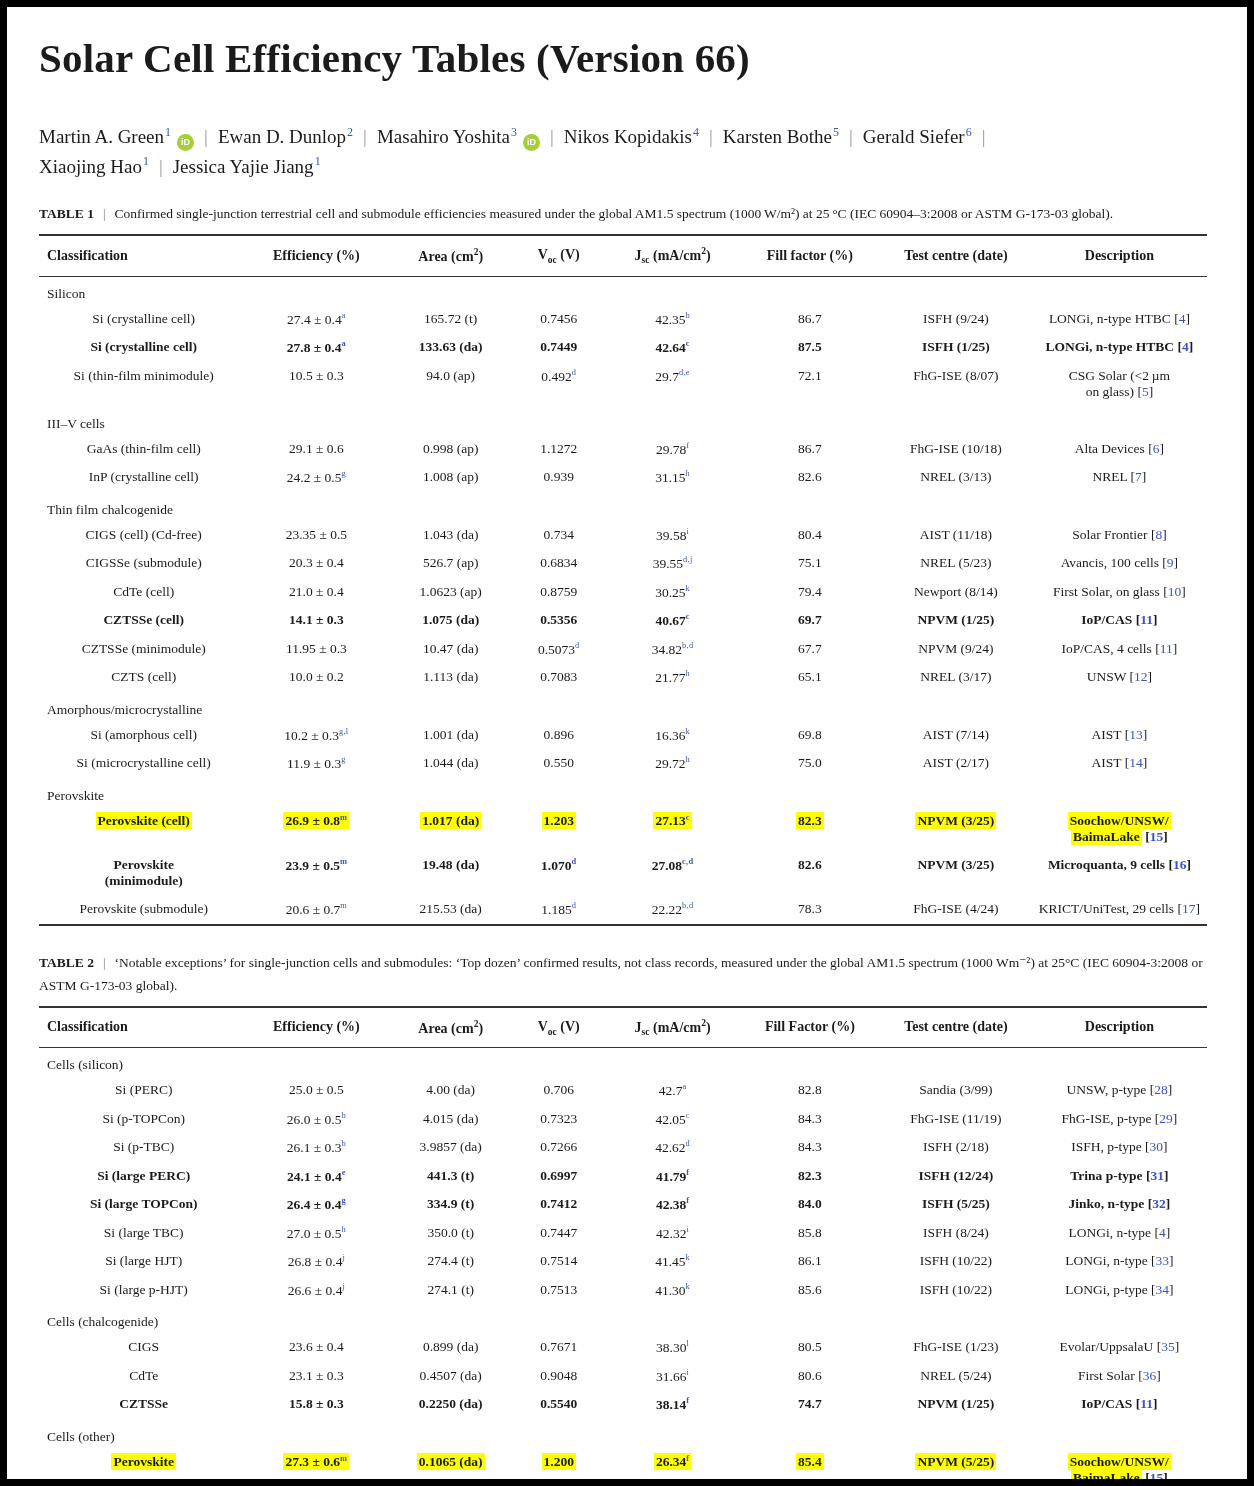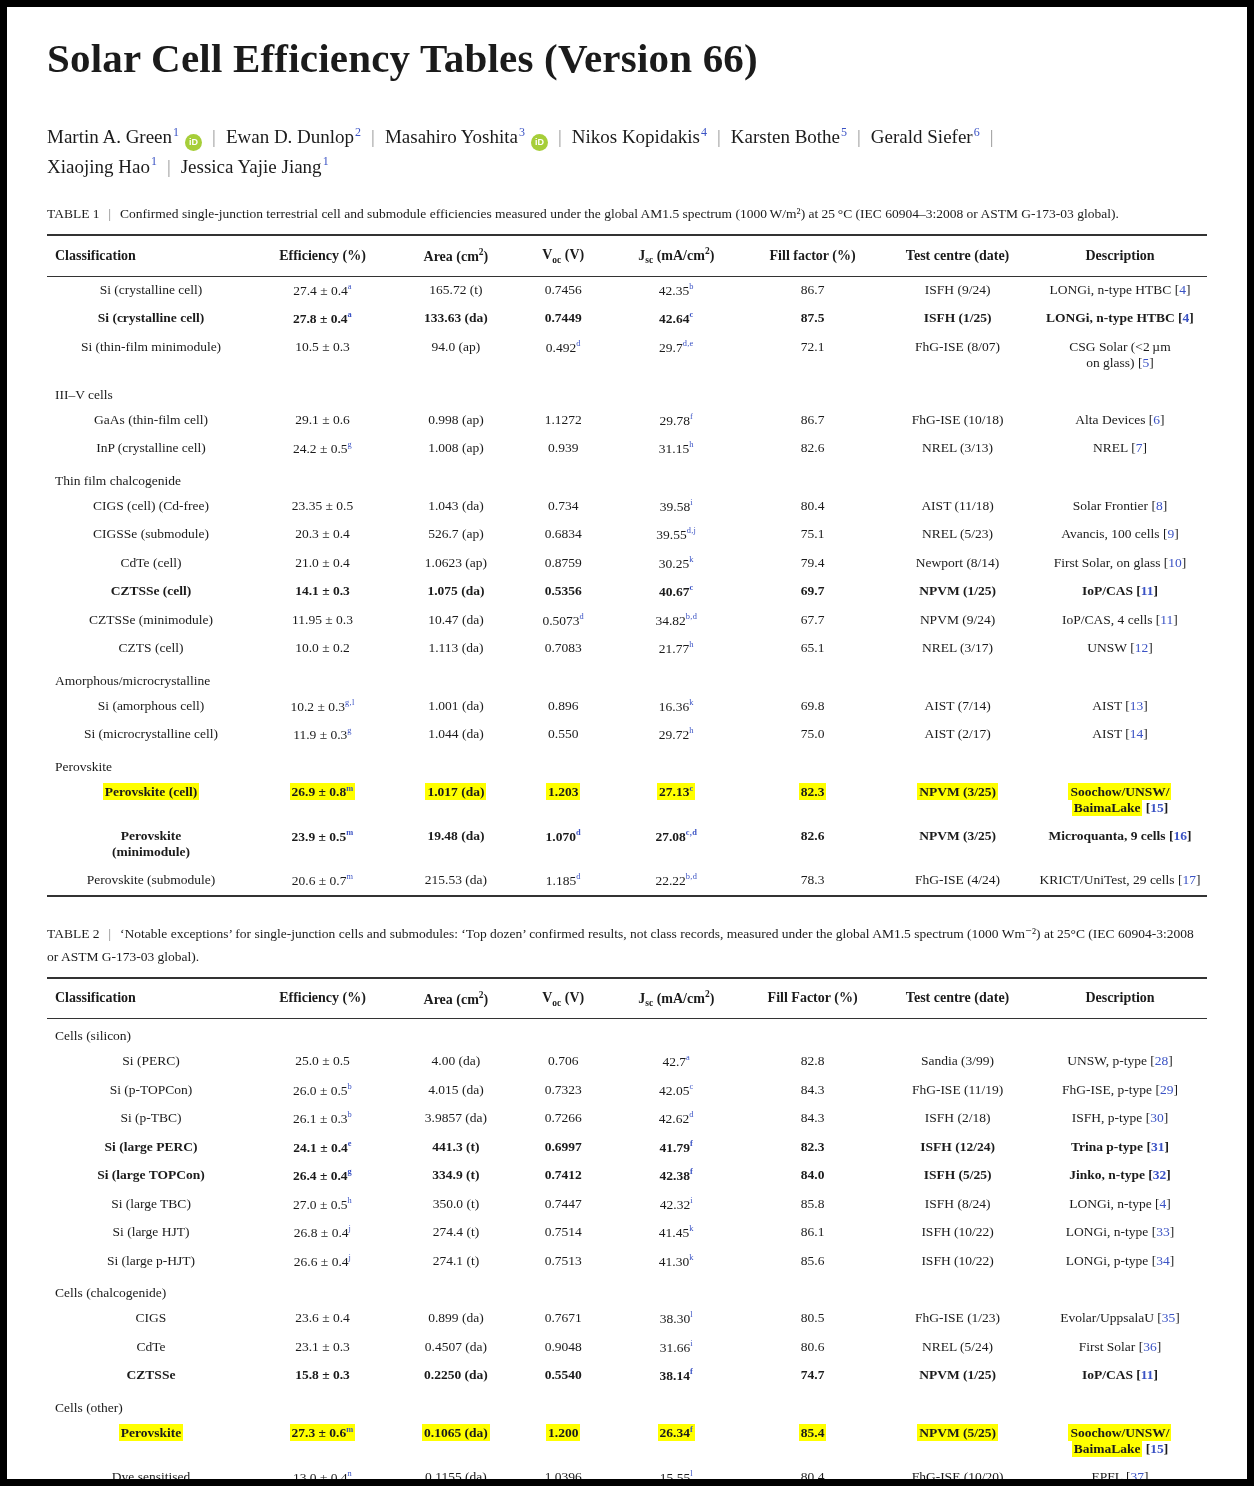--- a/index.html
+++ b/index.html
@@ -1,33 +1,33 @@
 <!DOCTYPE html>
 <html style="--link: #3a52c4; --hl: #ffff00; --rule: #333333;"><head>
 <meta charset="utf-8">
 <style>
   :root{ --link:#3a52c4; --hl:#ffff00; --rule:#333; --ink:#1b1b1b; }
   html,body{margin:0;padding:0;background:#fff;}
   .page{
     width:1254px;height:1486px;box-sizing:border-box;
-    border:7px solid #000;padding:20px 40px 0 40px;overflow:hidden;
+    border:7px solid #000;padding:20px 40px 0 32px;overflow:hidden;
     font-family:"Liberation Serif","DejaVu Serif",serif;color:var(--ink);
     background:#fff;
   }
   h1.title{font-size:41px;line-height:1.15;margin:8px 0 14px 0;font-weight:bold;letter-spacing:.2px;}
   .authors{font-size:19px;line-height:1.55;margin:0 0 22px 0;}
   .author{white-space:nowrap;}
   .auth-sup{color:var(--link);font-size:12px;vertical-align:super;margin-left:1px;}
   .auth-sep{color:#999;margin:0 10px;}
   .orcid{display:inline-block;width:17px;height:17px;border-radius:50%;background:#a6ce39;
     color:#fff;font-family:"Liberation Sans",sans-serif;font-size:9px;font-weight:bold;
     text-align:center;line-height:17px;margin-left:6px;vertical-align:-2px;margin-top:38px;}
   .table-block{margin-bottom:26px;}
   .caption{font-size:13.5px;line-height:1.65;margin:0 0 9px 0;}
-  .caption .lbl{font-weight:normal;}
+  .caption .lbl{font-weight:bold;}
   .caption .csep{color:#777;margin:0 9px;font-size:12.5px;}
   table{width:100%;border-collapse:collapse;table-layout:fixed;
     border-top:2px solid var(--rule);border-bottom:2px solid var(--rule);}
   thead th{font-size:14px;font-weight:bold;text-align:center;padding:10px 3px;
     border-bottom:1.5px solid var(--rule);}
   thead th:first-child{text-align:left;padding-left:8px;}
   thead th sub, thead th sup{font-size:9.5px;}
   td{font-size:13.5px;padding:5px 3px 7px 3px;text-align:center;vertical-align:top;overflow-wrap:break-word;}
   td.cls{text-align:center;padding-left:8px;}
   tr.section td{text-align:left;padding:9px 3px 4px 8px;}
@@ -63,20 +63,23 @@
               <th>Efficiency (%)</th>
               <th>Area (cm<sup>2</sup>)</th>
               <th>V<sub>oc</sub> (V)</th>
               <th>J<sub>sc</sub> (mA/cm<sup>2</sup>)</th>
               <th>Fill factor (%)</th>
               <th>Test centre (date)</th>
               <th>Description</th>
             </tr>
           </thead>
           <tbody>
+            <tr class="section">
+              <td colspan="8">Silicon</td>
+            </tr>
             <tr>
               <td class="cls"><span class="pre">Si (crystalline cell)</span></td>
               <td><span class="pre">27.4 ± 0.4</span><sup class="fn">a</sup></td>
               <td><span class="pre">165.72 (t)</span></td>
               <td><span class="pre">0.7456</span></td>
               <td><span class="pre">42.35</span><sup class="fn">b</sup></td>
               <td><span class="pre">86.7</span></td>
               <td><span class="pre">ISFH (9/24)</span></td>
               <td><span class="pre">LONGi, n-type HTBC</span> [<span class="ref">4</span>]</td>
             </tr>

